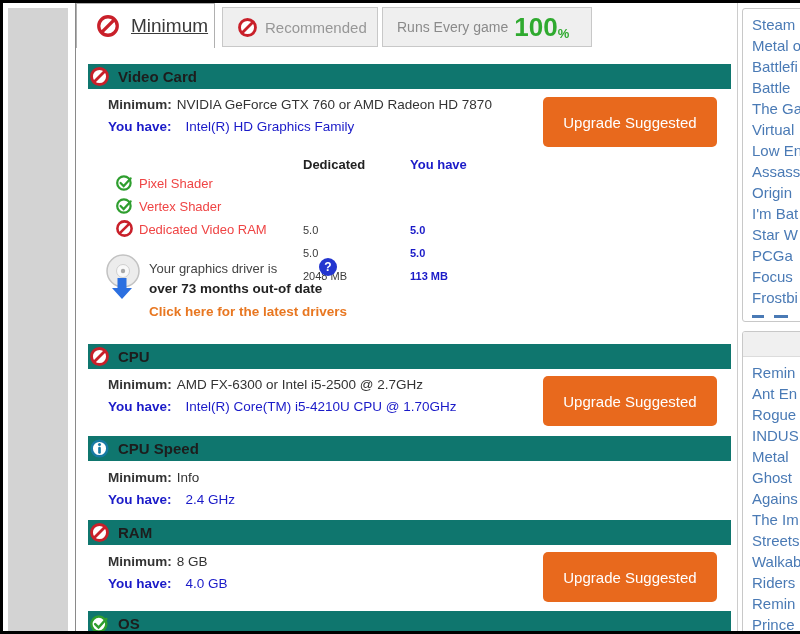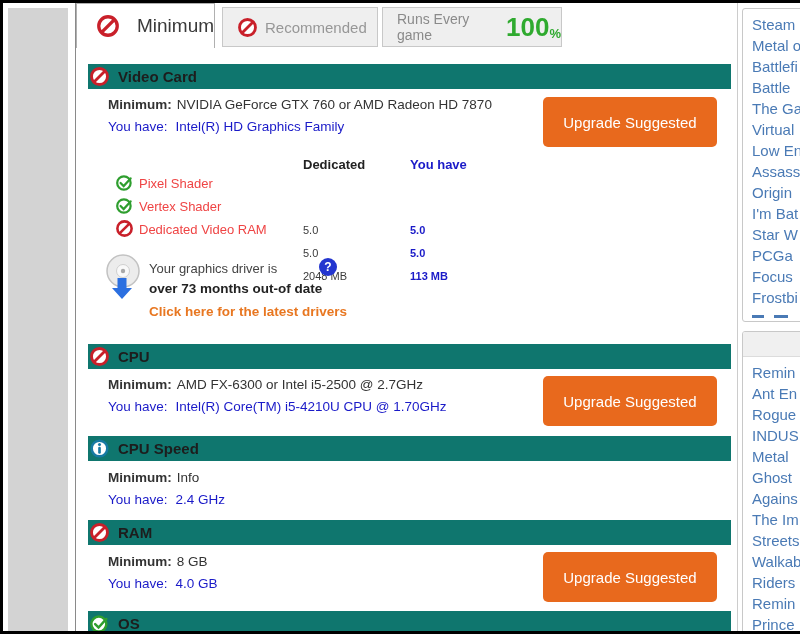--- a/index.html
+++ b/index.html
@@ -11,34 +11,34 @@
     position:relative;width:800px;height:634px;overflow:hidden;background:#fff;
     font-family:"Liberation Sans",sans-serif;color:#333;
   }
   .abs{position:absolute;}
   .frame{background:#000;z-index:20;}
   .gutter{background:#d3d3d3;}
   .panel{background:#fff;border-left:1px solid #8a8a8a;border-right:1px solid #ccc;box-sizing:border-box;}
   
   .tab{display:flex;align-items:center;box-sizing:border-box;cursor:pointer;}
   .tab-active{background:#fff;border:1px solid #b0b0b0;border-bottom:none;z-index:5;}
-  .tab-active .tlabel{font-size:19px;color:#3a3a3a;margin-left:18px;}
+  .tab-active .tlabel{font-size:19px;color:#3a3a3a;margin-left:12px;text-decoration:underline;}
   .tab-idle{background:#efefef;border:1px solid #c8c8c8;z-index:4;}
   .tab-idle .tlabel{font-size:15px;color:#979797;margin-left:8px;}
   .runs-label{font-size:14px;color:#8a8a8a;}
   .runs-val{font-size:26px;font-weight:bold;color:var(--pgreen);line-height:1;margin-left:6px;}
   .runs-unit{font-size:13px;font-weight:bold;color:var(--pgreen);align-self:flex-end;margin-bottom:5px;}
   
   .bar{background:#0f766e;height:25px;display:flex;align-items:center;box-sizing:border-box;padding-left:2px;}
   .bar .ttl{font-weight:bold;font-size:15px;color:#1d1d1d;margin-left:9px;}
   
   .mline{font-size:13.5px;color:#333;white-space:nowrap;}
   .mline .lbl{font-weight:bold;margin-right:5px;}
   .yline{font-size:13.5px;color:var(--blue);white-space:nowrap;}
-  .yline .lbl{font-weight:normal;margin-right:8px;}
+  .yline .lbl{font-weight:bold;margin-right:14px;}
   .btn{
     background:var(--orange);color:#fff;border:none;border-radius:5px;
     width:174px;height:50px;font-size:15px;font-family:"Liberation Sans",sans-serif;cursor:pointer;
   }
   
   .th{font-size:13px;font-weight:bold;color:#222;}
   .th.you{color:var(--blue);}
   .cell{font-size:11px;color:#3a3a3a;white-space:nowrap;margin-top:48px;}
   .cell.you{color:var(--blue);font-weight:bold;}
   .rowlbl{font-size:13px;color:#ef4444;white-space:nowrap;}
@@ -83,21 +83,21 @@
   </div>
   <div class="abs tab tab-idle" style="left:222px;top:7px;width:156px;height:40px;padding-left:15px">
     <span class="ic">
         <svg class="icon" viewBox="0 0 20 20" width="19" height="19">
           <circle cx="10" cy="10" r="8.4" fill="#fff" stroke="#c9202a" stroke-width="3"></circle>
           <line x1="4.2" y1="15.8" x2="15.8" y2="4.2" stroke="#c9202a" stroke-width="3"></line>
         </svg>
       </span>
     <span class="tlabel">Recommended</span>
   </div>
-  <div class="abs tab tab-idle" style="left:382px;top:7px;width:180px;height:40px;padding-left:14px">
+  <div class="abs tab tab-idle" style="left:382px;top:7px;width:210px;height:40px;padding-left:14px">
     <span class="runs-label">Runs Every game</span>
     <span class="runs-val">100</span>
     <span class="runs-unit">%</span>
   </div>
 
   <div class="abs bar" style="left:88px;top:64px;width:643px">
     <span>
         <svg class="icon" viewBox="0 0 20 20" width="19" height="19">
           <circle cx="10" cy="10" r="8.4" fill="#fff" stroke="#c9202a" stroke-width="3"></circle>
           <line x1="4.2" y1="15.8" x2="15.8" y2="4.2" stroke="#c9202a" stroke-width="3"></line>

